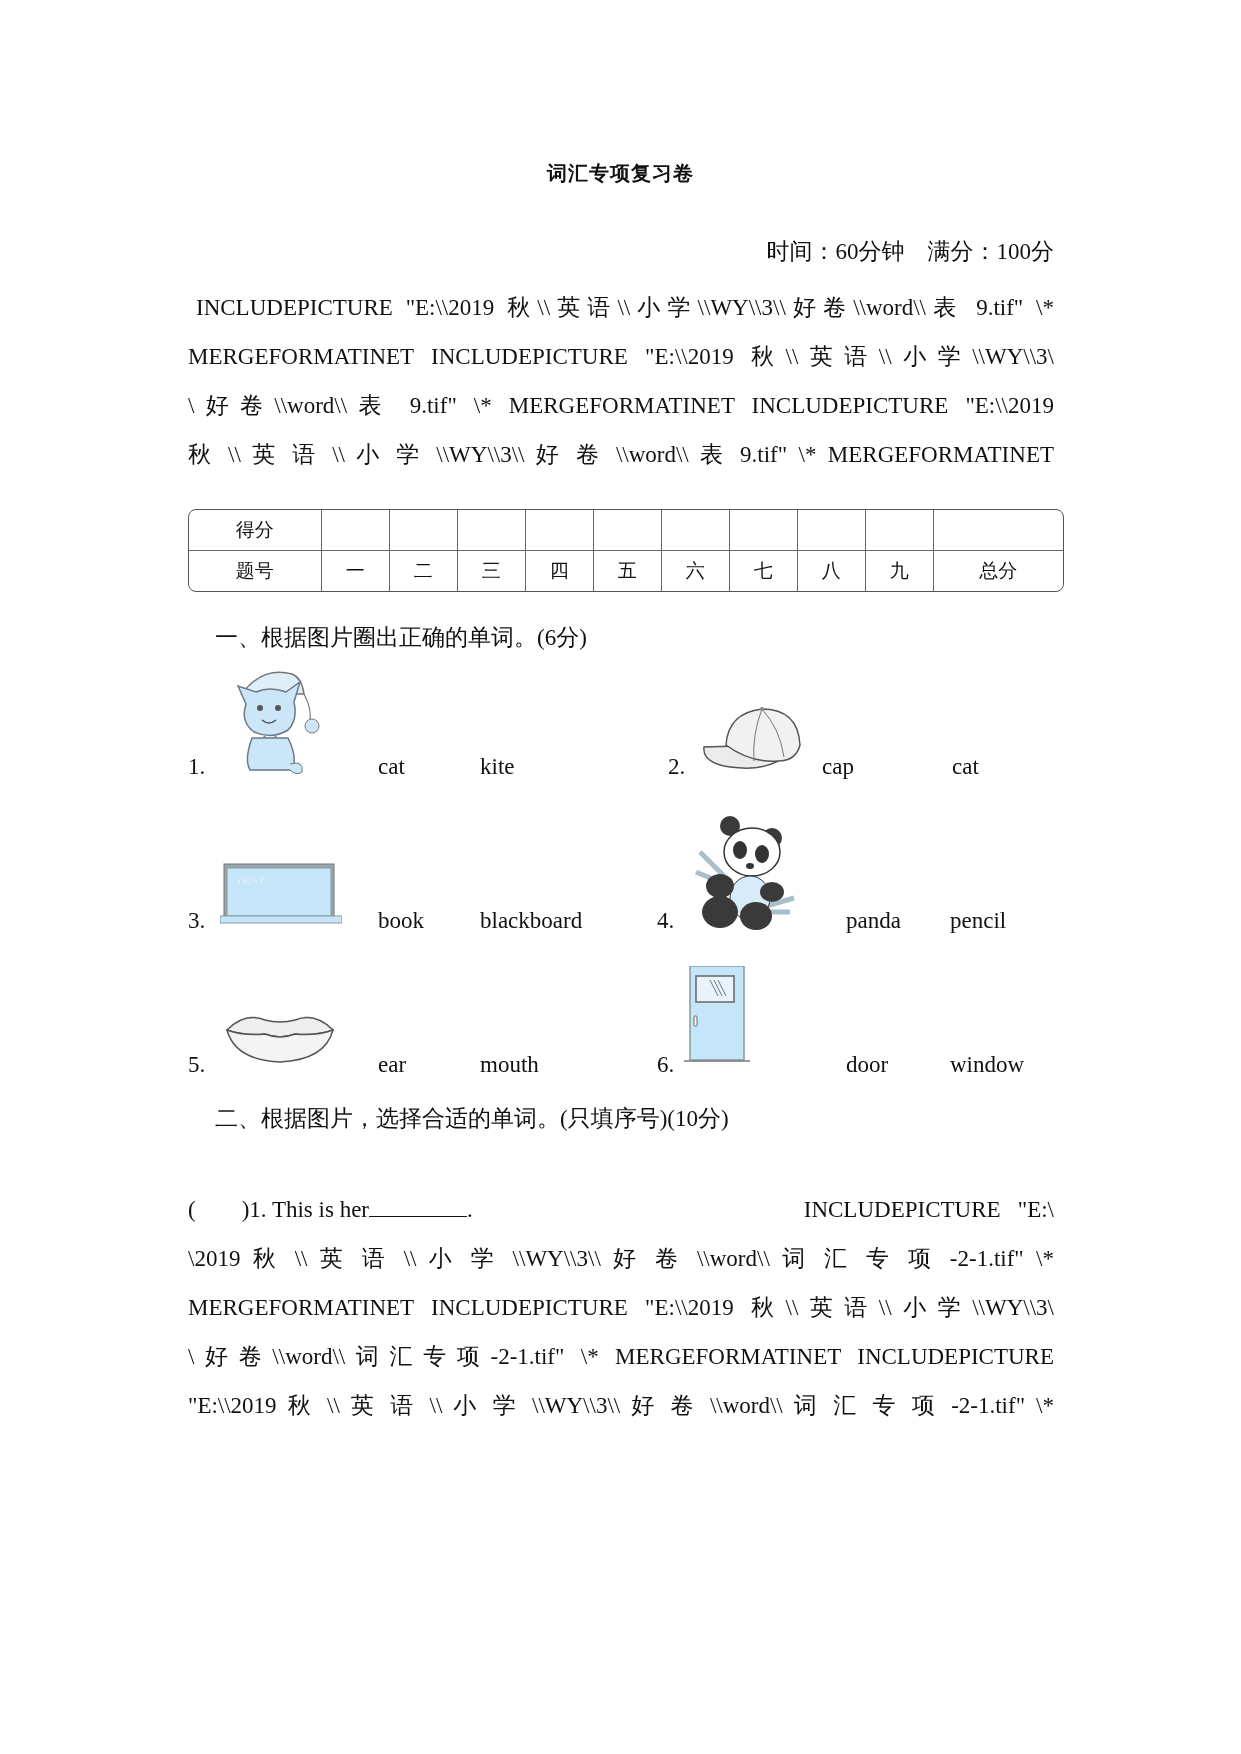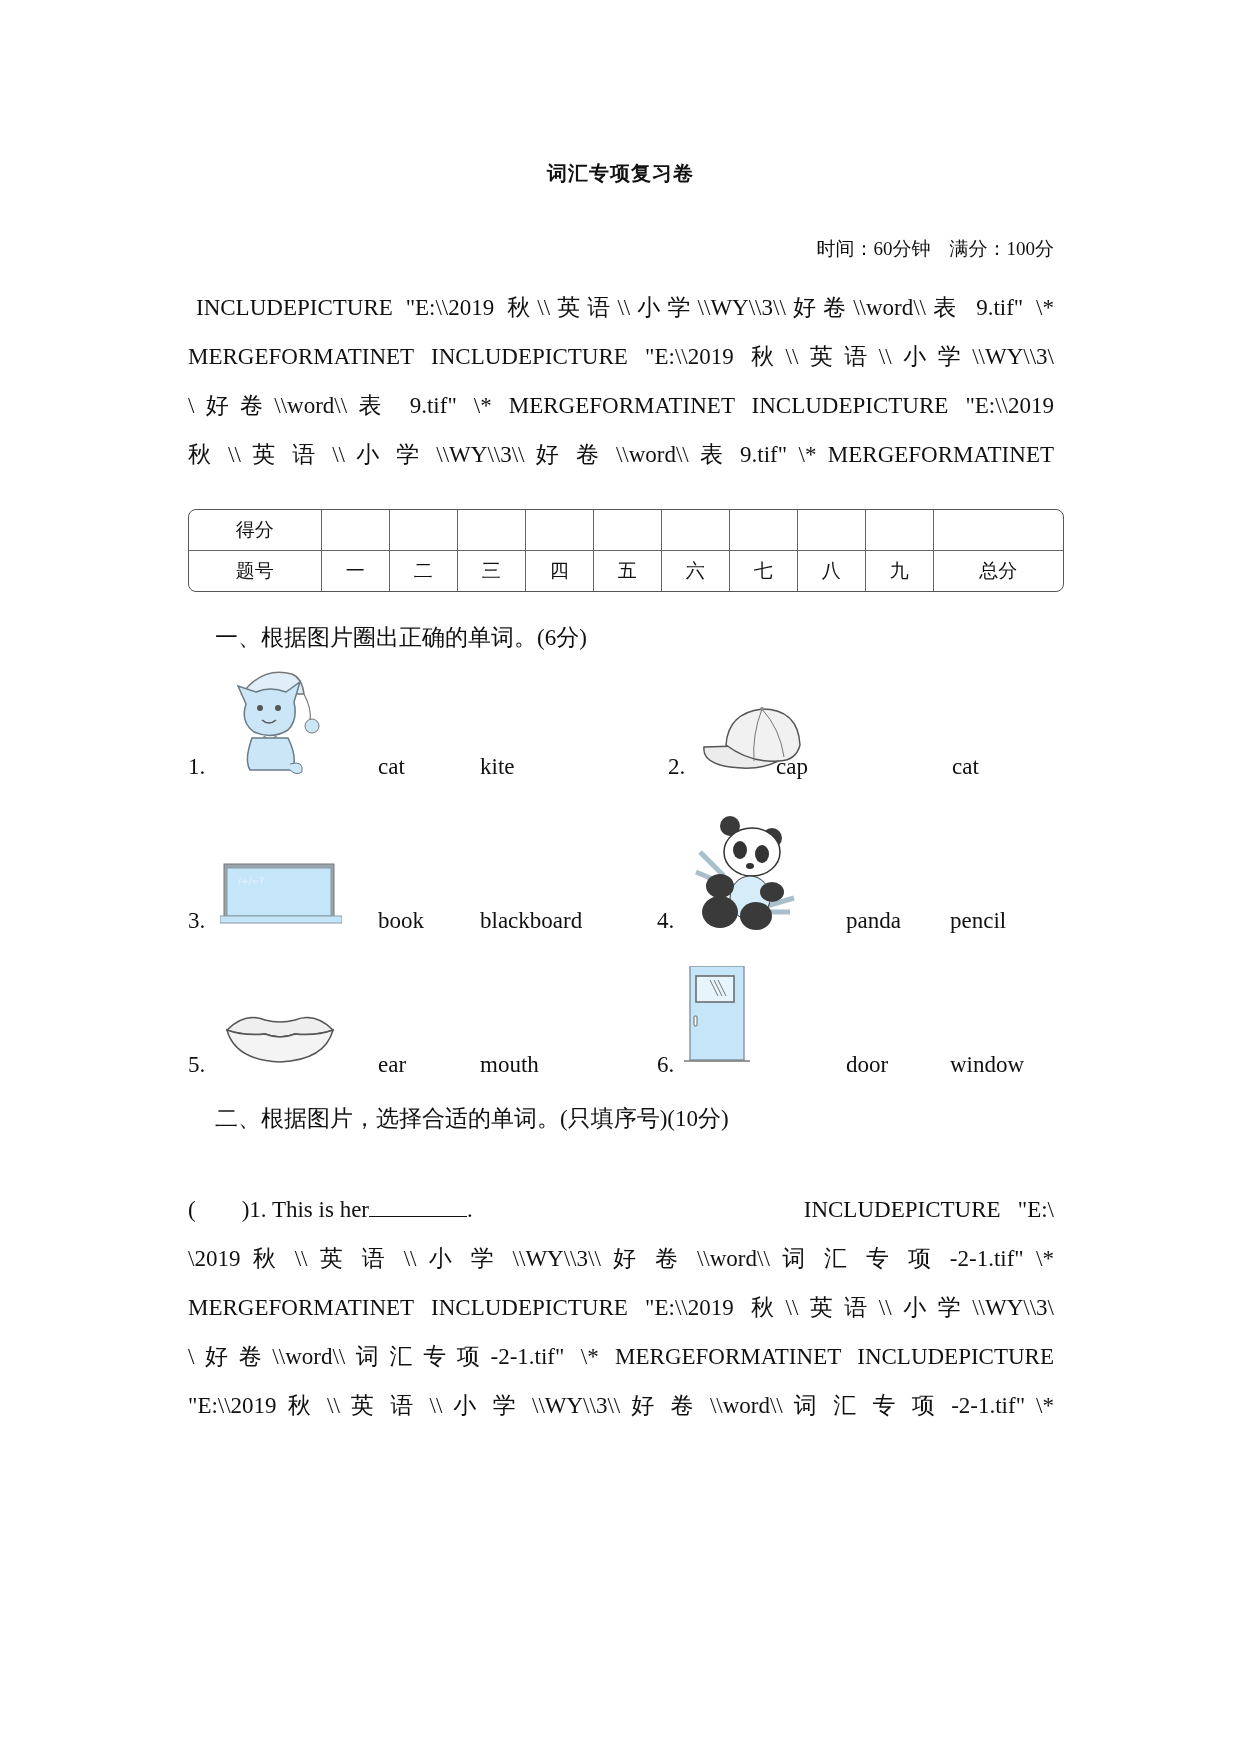--- a/index.html
+++ b/index.html
@@ -1,21 +1,21 @@
 <!DOCTYPE html>
 <html><head>
 <meta charset="utf-8">
 <style>
   html, body { margin: 0; padding: 0; background: #ffffff; }
   body { width: 1241px; height: 1754px; position: relative; overflow: hidden;
          font-family: "Liberation Serif", "DejaVu Serif", serif; color: #111; }
   .abs { position: absolute; }
   .title { left: 0; width: 1241px; top: 160px; text-align: center; font-size: 20px; font-weight: bold;
            font-family: "DejaVu Serif", "Liberation Serif", serif; letter-spacing: 1px; }
-  .meta { right: 187px; top: 236px; font-size: 19px; white-space: pre; }
+  .meta { right: 187px; top: 236px; font-size: 23px; white-space: pre; }
   .para { left: 188px; width: 866px; font-size: 23px; line-height: 49px; text-align: justify; }
   .para p { margin: 0; text-align: justify; text-align-last: justify; }
   .para p.last { text-align-last: left; }
   table.score { position: absolute; left: 188px; top: 509px; width: 876px; height: 82px;
     border-collapse: separate; border-spacing: 0; border: 1.5px solid #555; border-radius: 8px;
     font-family: "DejaVu Sans", "Liberation Sans", sans-serif; font-size: 19px; }
   table.score td { border-right: 1px solid #666; border-bottom: 1px solid #666; text-align: center; height: 40px; padding: 0; }
   table.score tr:last-child td { border-bottom: none; }
   table.score td:last-child { border-right: none; }
   .section { left: 188px; font-size: 23px; margin-left: 27px; }
@@ -85,21 +85,21 @@
 <div class="abs word" style="left:378px;top:754px;">cat</div>
 <div class="abs word" style="left:480px;top:754px;">kite</div>
 
 <div class="abs num" style="left:668px;top:754px;">2.</div>
 <svg class="abs" style="left:700px;top:705px;" width="115" height="66" viewBox="0 0 115 66">
   <path d="M4 42 Q2 58 30 62 Q60 66 78 56 L70 40 Z" fill="#ececec" stroke="#555" stroke-width="1.5"></path>
   <path d="M26 40 Q28 8 62 4 Q98 4 100 40 Q96 56 78 56 Q50 58 26 40 Z" fill="#f1f1f1" stroke="#555" stroke-width="1.5"></path>
   <path d="M62 4 Q52 30 54 56 M62 4 Q80 24 84 52" fill="none" stroke="#777"></path>
   <circle cx="62" cy="4" r="2" fill="#888"></circle>
 </svg>
-<div class="abs word" style="left:776px;top:754px;">cap</div>
+<div class="abs word" style="left:822px;top:754px;">cap</div>
 <div class="abs word" style="left:952px;top:754px;">cat</div>
 
 <div class="abs num" style="left:188px;top:908px;">3.</div>
 <svg class="abs" style="left:220px;top:862px;" width="122" height="62" viewBox="0 0 122 62">
   <rect x="4" y="2" width="110" height="54" fill="#9aa4ac" stroke="#777"></rect>
   <rect x="7" y="6" width="104" height="48" fill="#c4e6f8" stroke="#8899a4"></rect>
   <text x="18" y="22" font-size="9" fill="#eef" font-family="DejaVu Sans, sans-serif">/+/=?</text>
   <rect x="0" y="54" width="122" height="7" fill="#c4e6f8" stroke="#8899a4"></rect>
 </svg>
 <div class="abs word" style="left:378px;top:908px;text-align:center;">book</div>

